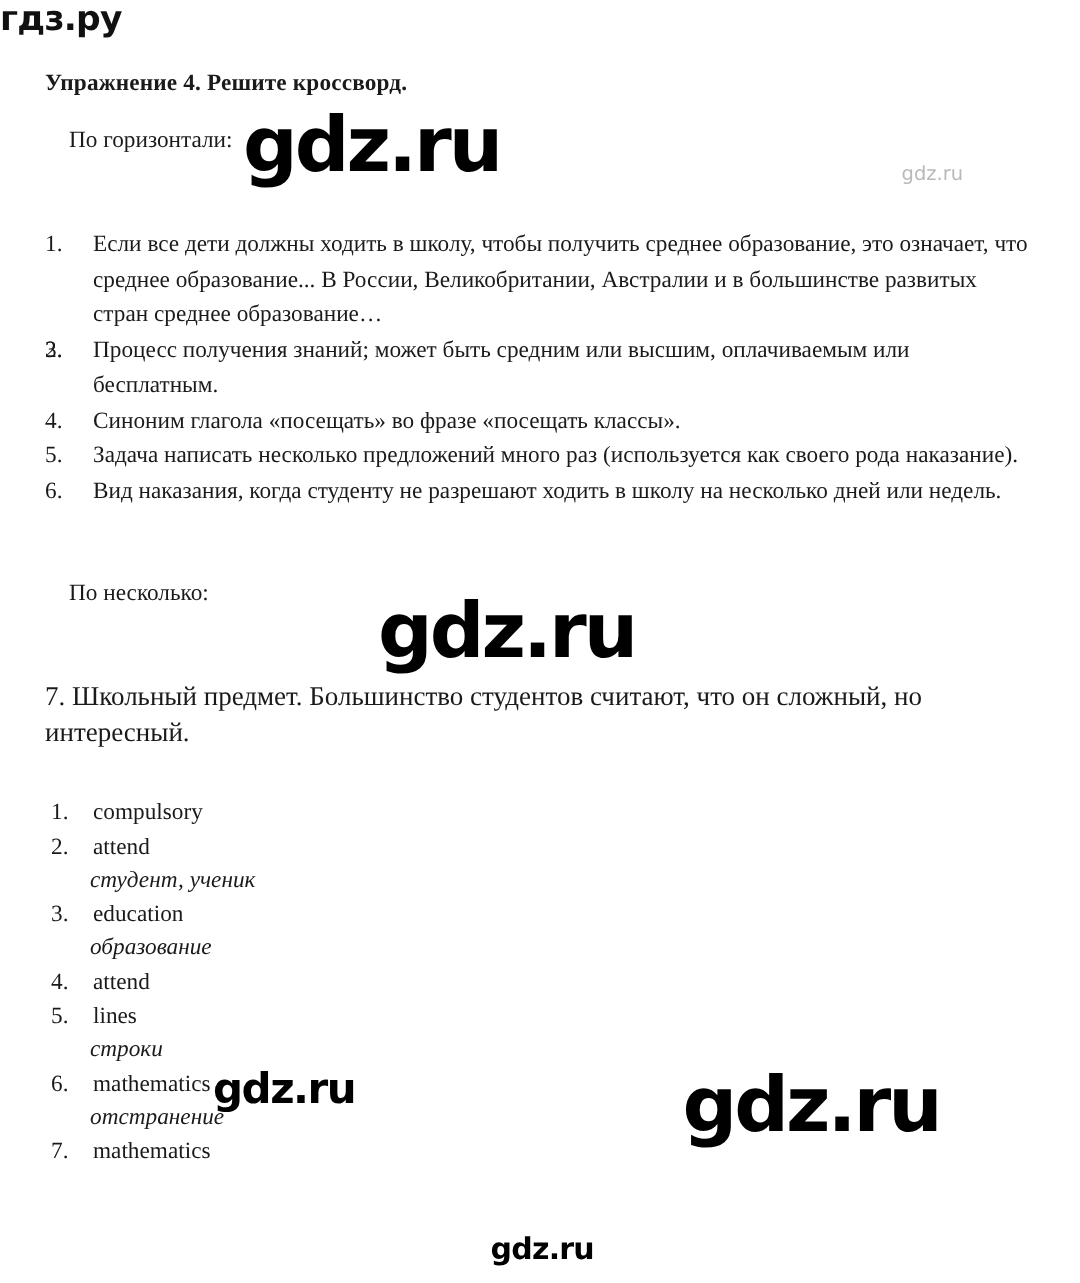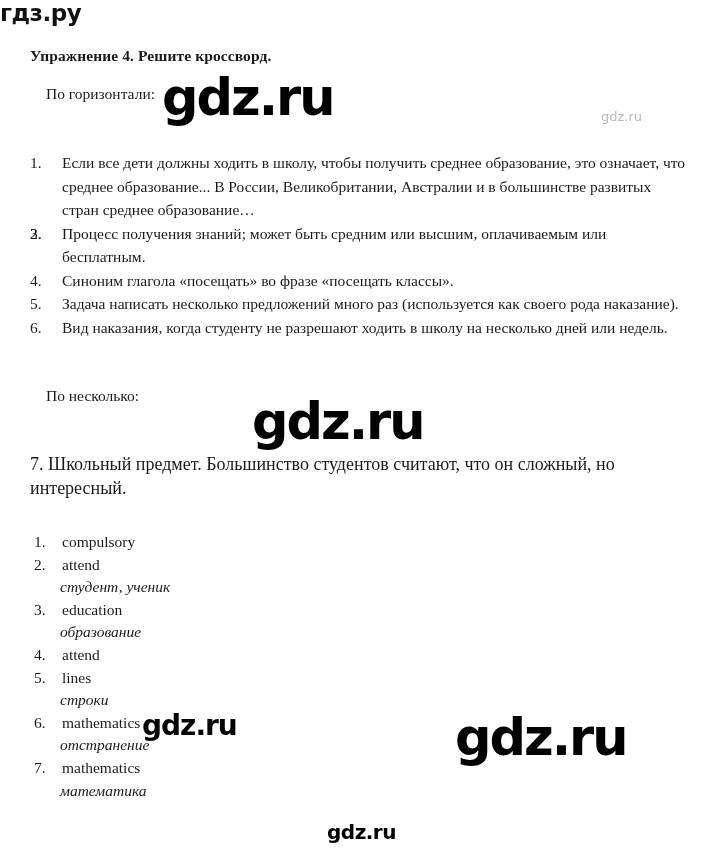--- a/index.html
+++ b/index.html
@@ -220,21 +220,20 @@
         <span class="translation">строки</span>
       </li>
       <li>
         <span class="num">6.</span>
         <span class="term">mathematics</span>
         <span class="translation">отстранение</span>
       </li>
       <li>
         <span class="num">7.</span>
         <span class="term">mathematics</span>
-        <span class="translation">математика</span>
       </li>
     </ol>
 
   </div>
 
   <div class="wm wm-xl wm-1">gdz.ru</div>
   <div class="wm wm-tiny wm-2">gdz.ru</div>
   <div class="wm wm-xl wm-3">gdz.ru</div>
   <div class="wm wm-md wm-4">gdz.ru</div>
   <div class="wm wm-xl wm-5">gdz.ru</div>

